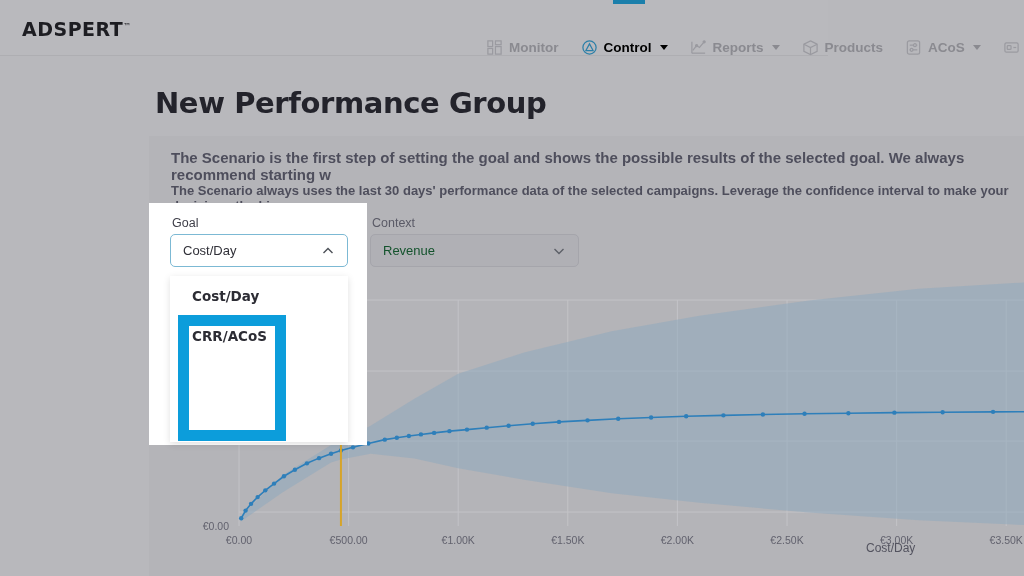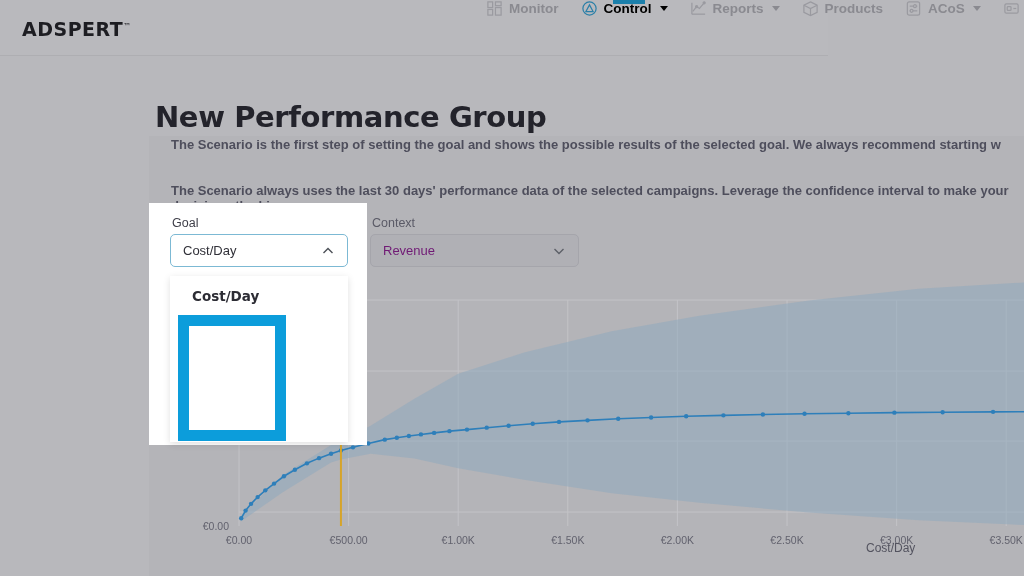--- a/index.html
+++ b/index.html
@@ -19,77 +19,77 @@
   #brand {
     position:absolute; left:22px; top:18px;
     font-size:19px; font-weight:bold; letter-spacing:0.5px;
     color:#1d1d22;
     font-family:"DejaVu Sans", sans-serif;
   }
   #brand .tm { font-size:8px; vertical-align:super; font-weight:normal; }
 
   #navitems {
     position:absolute; left:486px; top:0; height:56px;
-    display:flex; align-items:flex-start; gap:22px;
+    display:flex; align-items:flex-end; gap:22px;
   }
   .navitem {
     display:flex; align-items:center; gap:6px;
     font-size:13.5px; color:#8a8a90; font-weight:600;
     white-space:nowrap; cursor:pointer;
   }
   .navitem.active { color:#000000; }
   .navicon { width:17px; height:17px; flex:0 0 17px; display:block; }
   .caret {
     width:0; height:0; border-left:4px solid transparent;
     border-right:4px solid transparent; border-top:5px solid currentColor;
     margin-left:2px; display:inline-block;
   }
   #activebar {
     position:absolute; left:613px; top:0; width:32px; height:4px;
     background:#1b7fab;
   }
 
   
   #page-title {
-    position:absolute; left:155px; top:100px;
+    position:absolute; left:155px; top:86px;
     font-size:29px; font-weight:bold; color:#23232b;
     font-family:"DejaVu Sans", sans-serif; letter-spacing:-0.4px;
   }
 
   #card {
     position:absolute; left:149px; top:136px;
     width:920px; height:440px;
     background:#b4b4b8;
   }
 
   .blurb {
     position:absolute; left:171px; color:#4e4e5c;
   }
-  #blurb1 { top:137px; font-size:13px; font-weight:bold; }
+  #blurb1 { top:149px; font-size:15px; font-weight:bold; }
   #blurb2 { top:183px; font-size:13px; font-weight:bold; }
 
   
   .field-label {
     position:absolute; font-size:12.5px; color:#5a5a66;
   }
   #goal-label    { left:172px; top:216px; color:#3e3e48; }
   #context-label { left:372px; top:216px; }
 
   .select-box {
     position:absolute; height:33px; border-radius:5px;
     display:flex; align-items:center; padding:0 12px;
     font-size:13px;
   }
   #goal-select {
     left:170px; top:234px; width:178px;
     background:#ffffff; border:1.4px solid #7cb9d4; color:#303038;
   }
   #context-select {
     left:370px; top:234px; width:209px;
-    background:#b0b0b5; border:1px solid #a5a5ab; color:#701a75;
+    background:#b0b0b5; border:1px solid #a5a5ab; color:#14532d;
   }
   .select-box .val { flex:1; }
   .chev { width:14px; height:14px; flex:0 0 14px; }
 
   
   #spotlight {
     position:absolute; left:149px; top:203px;
     width:218px; height:242px;
     background:#ffffff;
   }
@@ -323,15 +323,18 @@
     <svg viewBox="0 0 14 14" fill="none" stroke="#5d6068" stroke-width="1.4">
         <path d="M2.5 5 L7 9.5 L11.5 5"></path>
       </svg>
   </span>
 </div>
 
 <div id="dropdown">
   <div class="opt" id="opt-0">
     <span>Cost/Day</span>
   </div>
+  <div class="opt" id="opt-1">
+    <span>CRR/ACoS</span>
+  </div>
 </div>
 
 <div id="opt-highlight"></div>
 
 </body></html>

